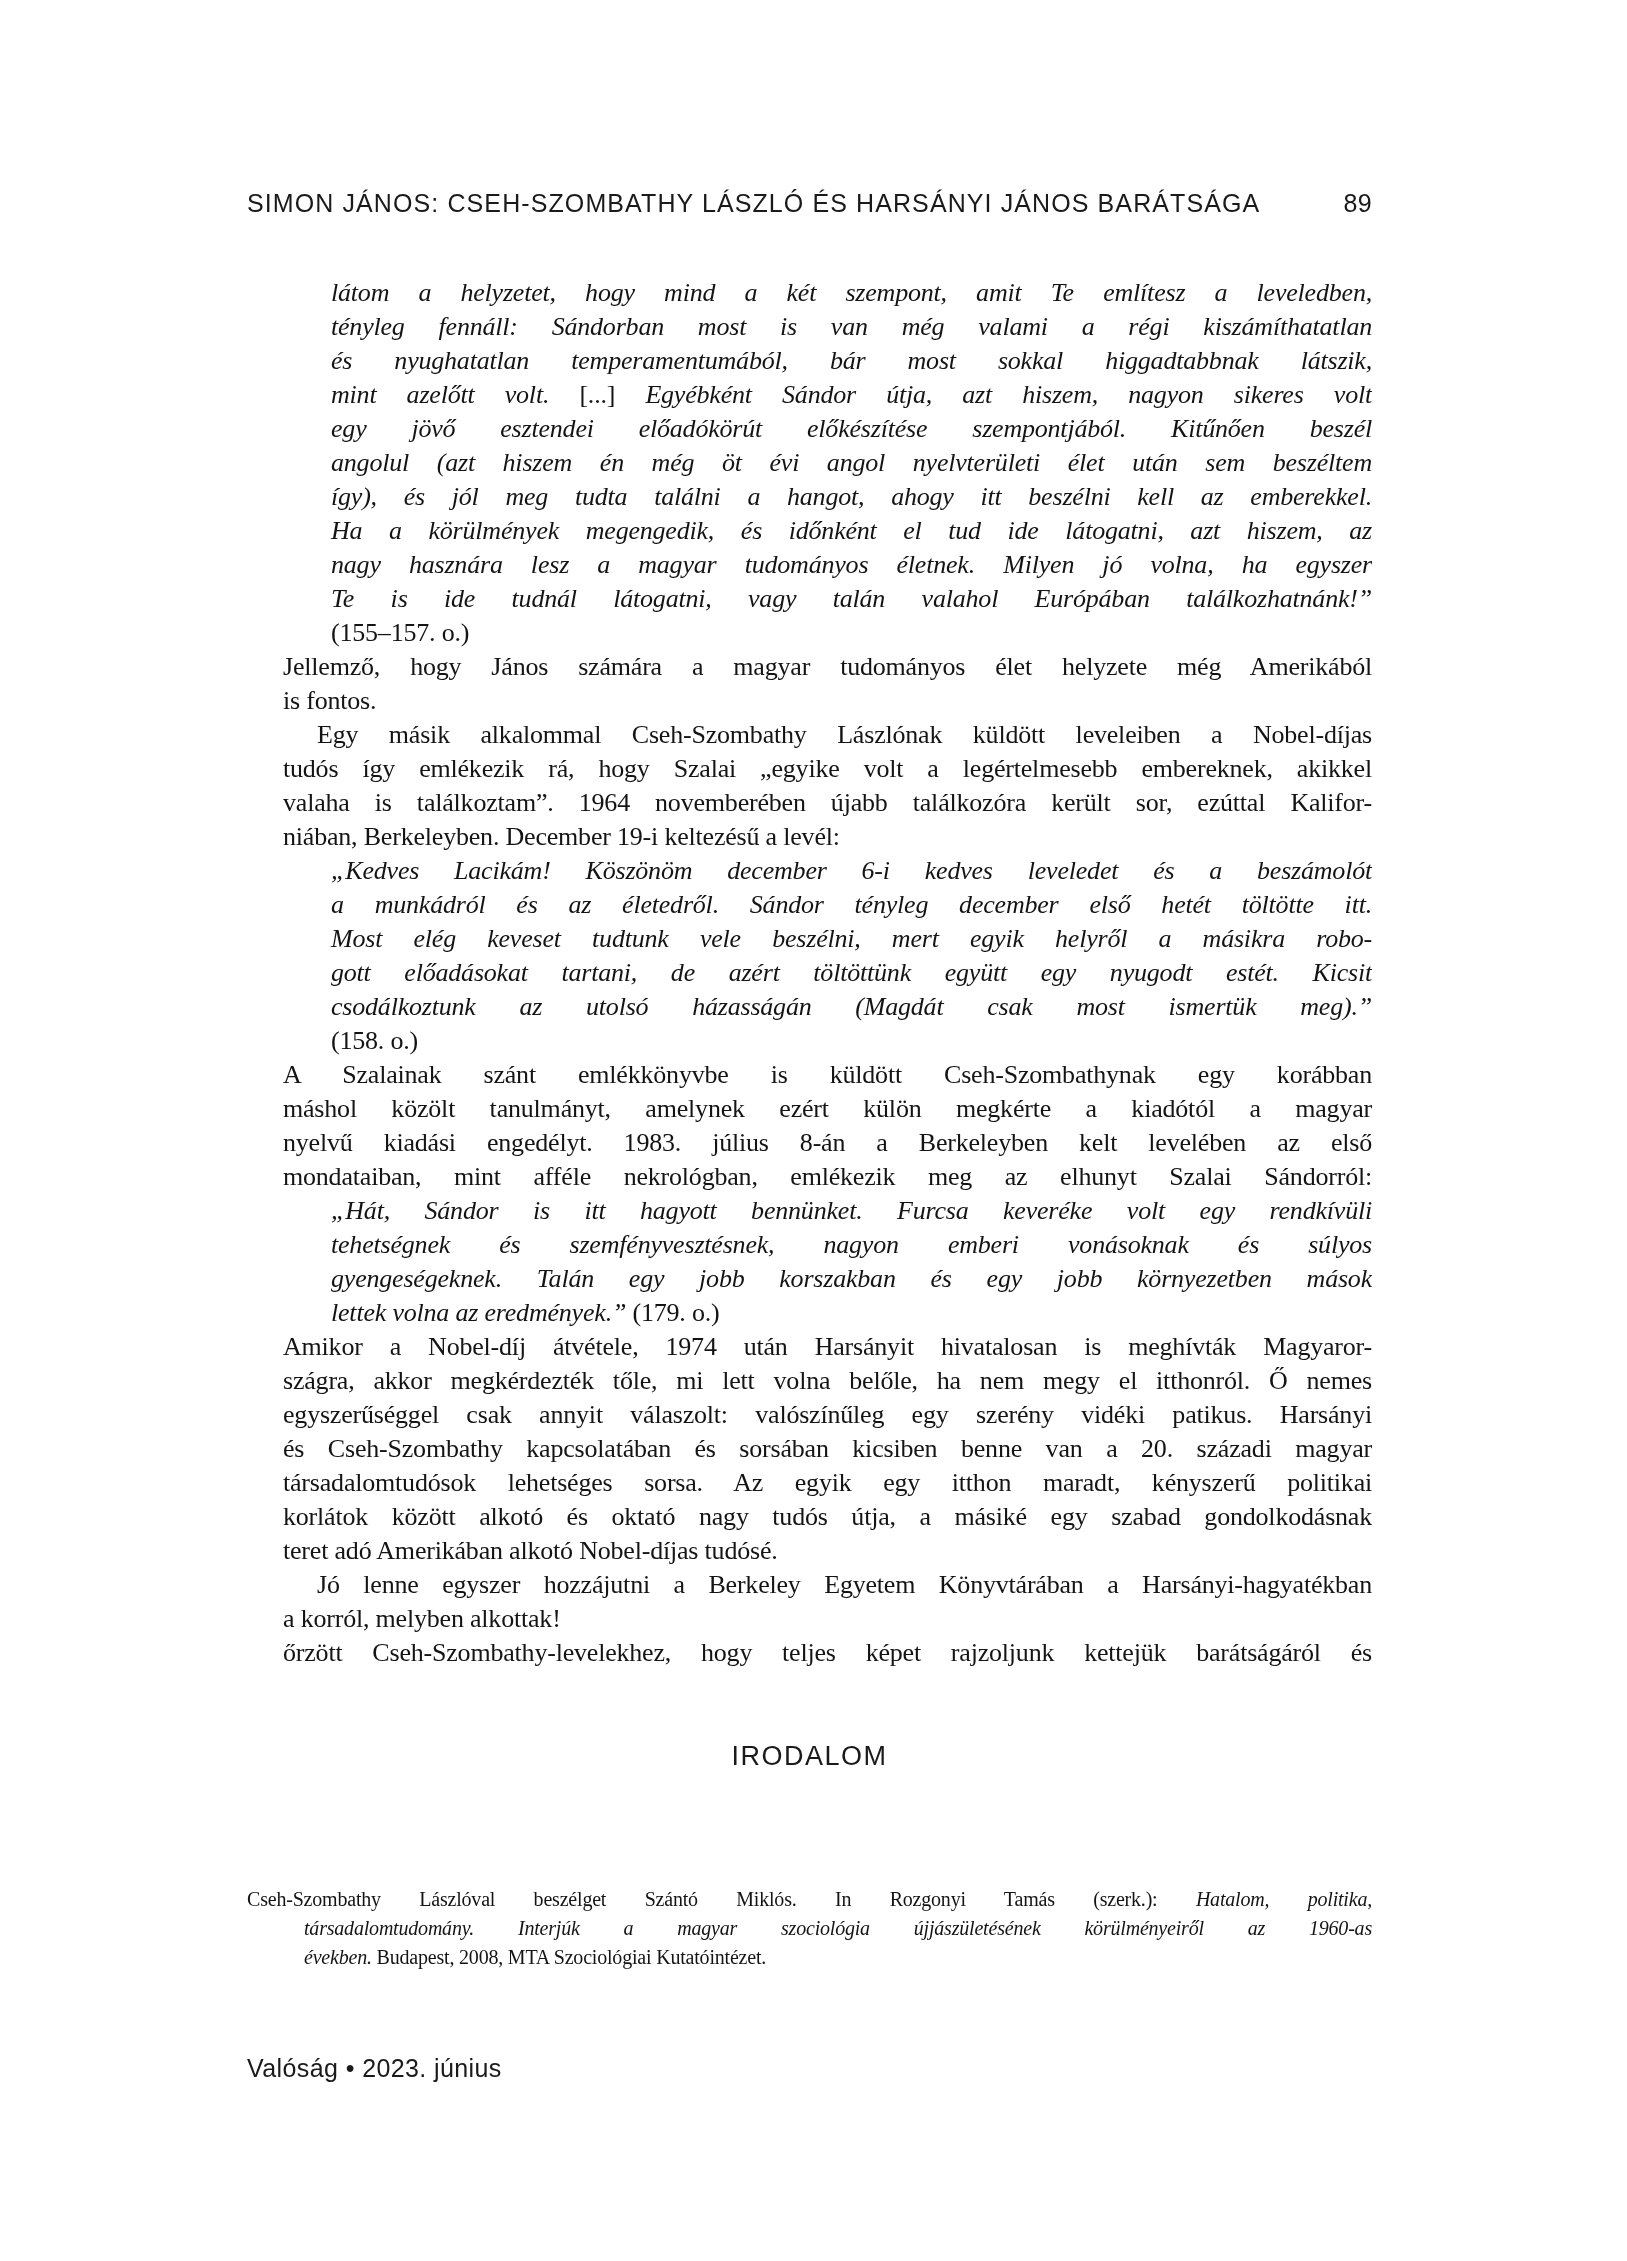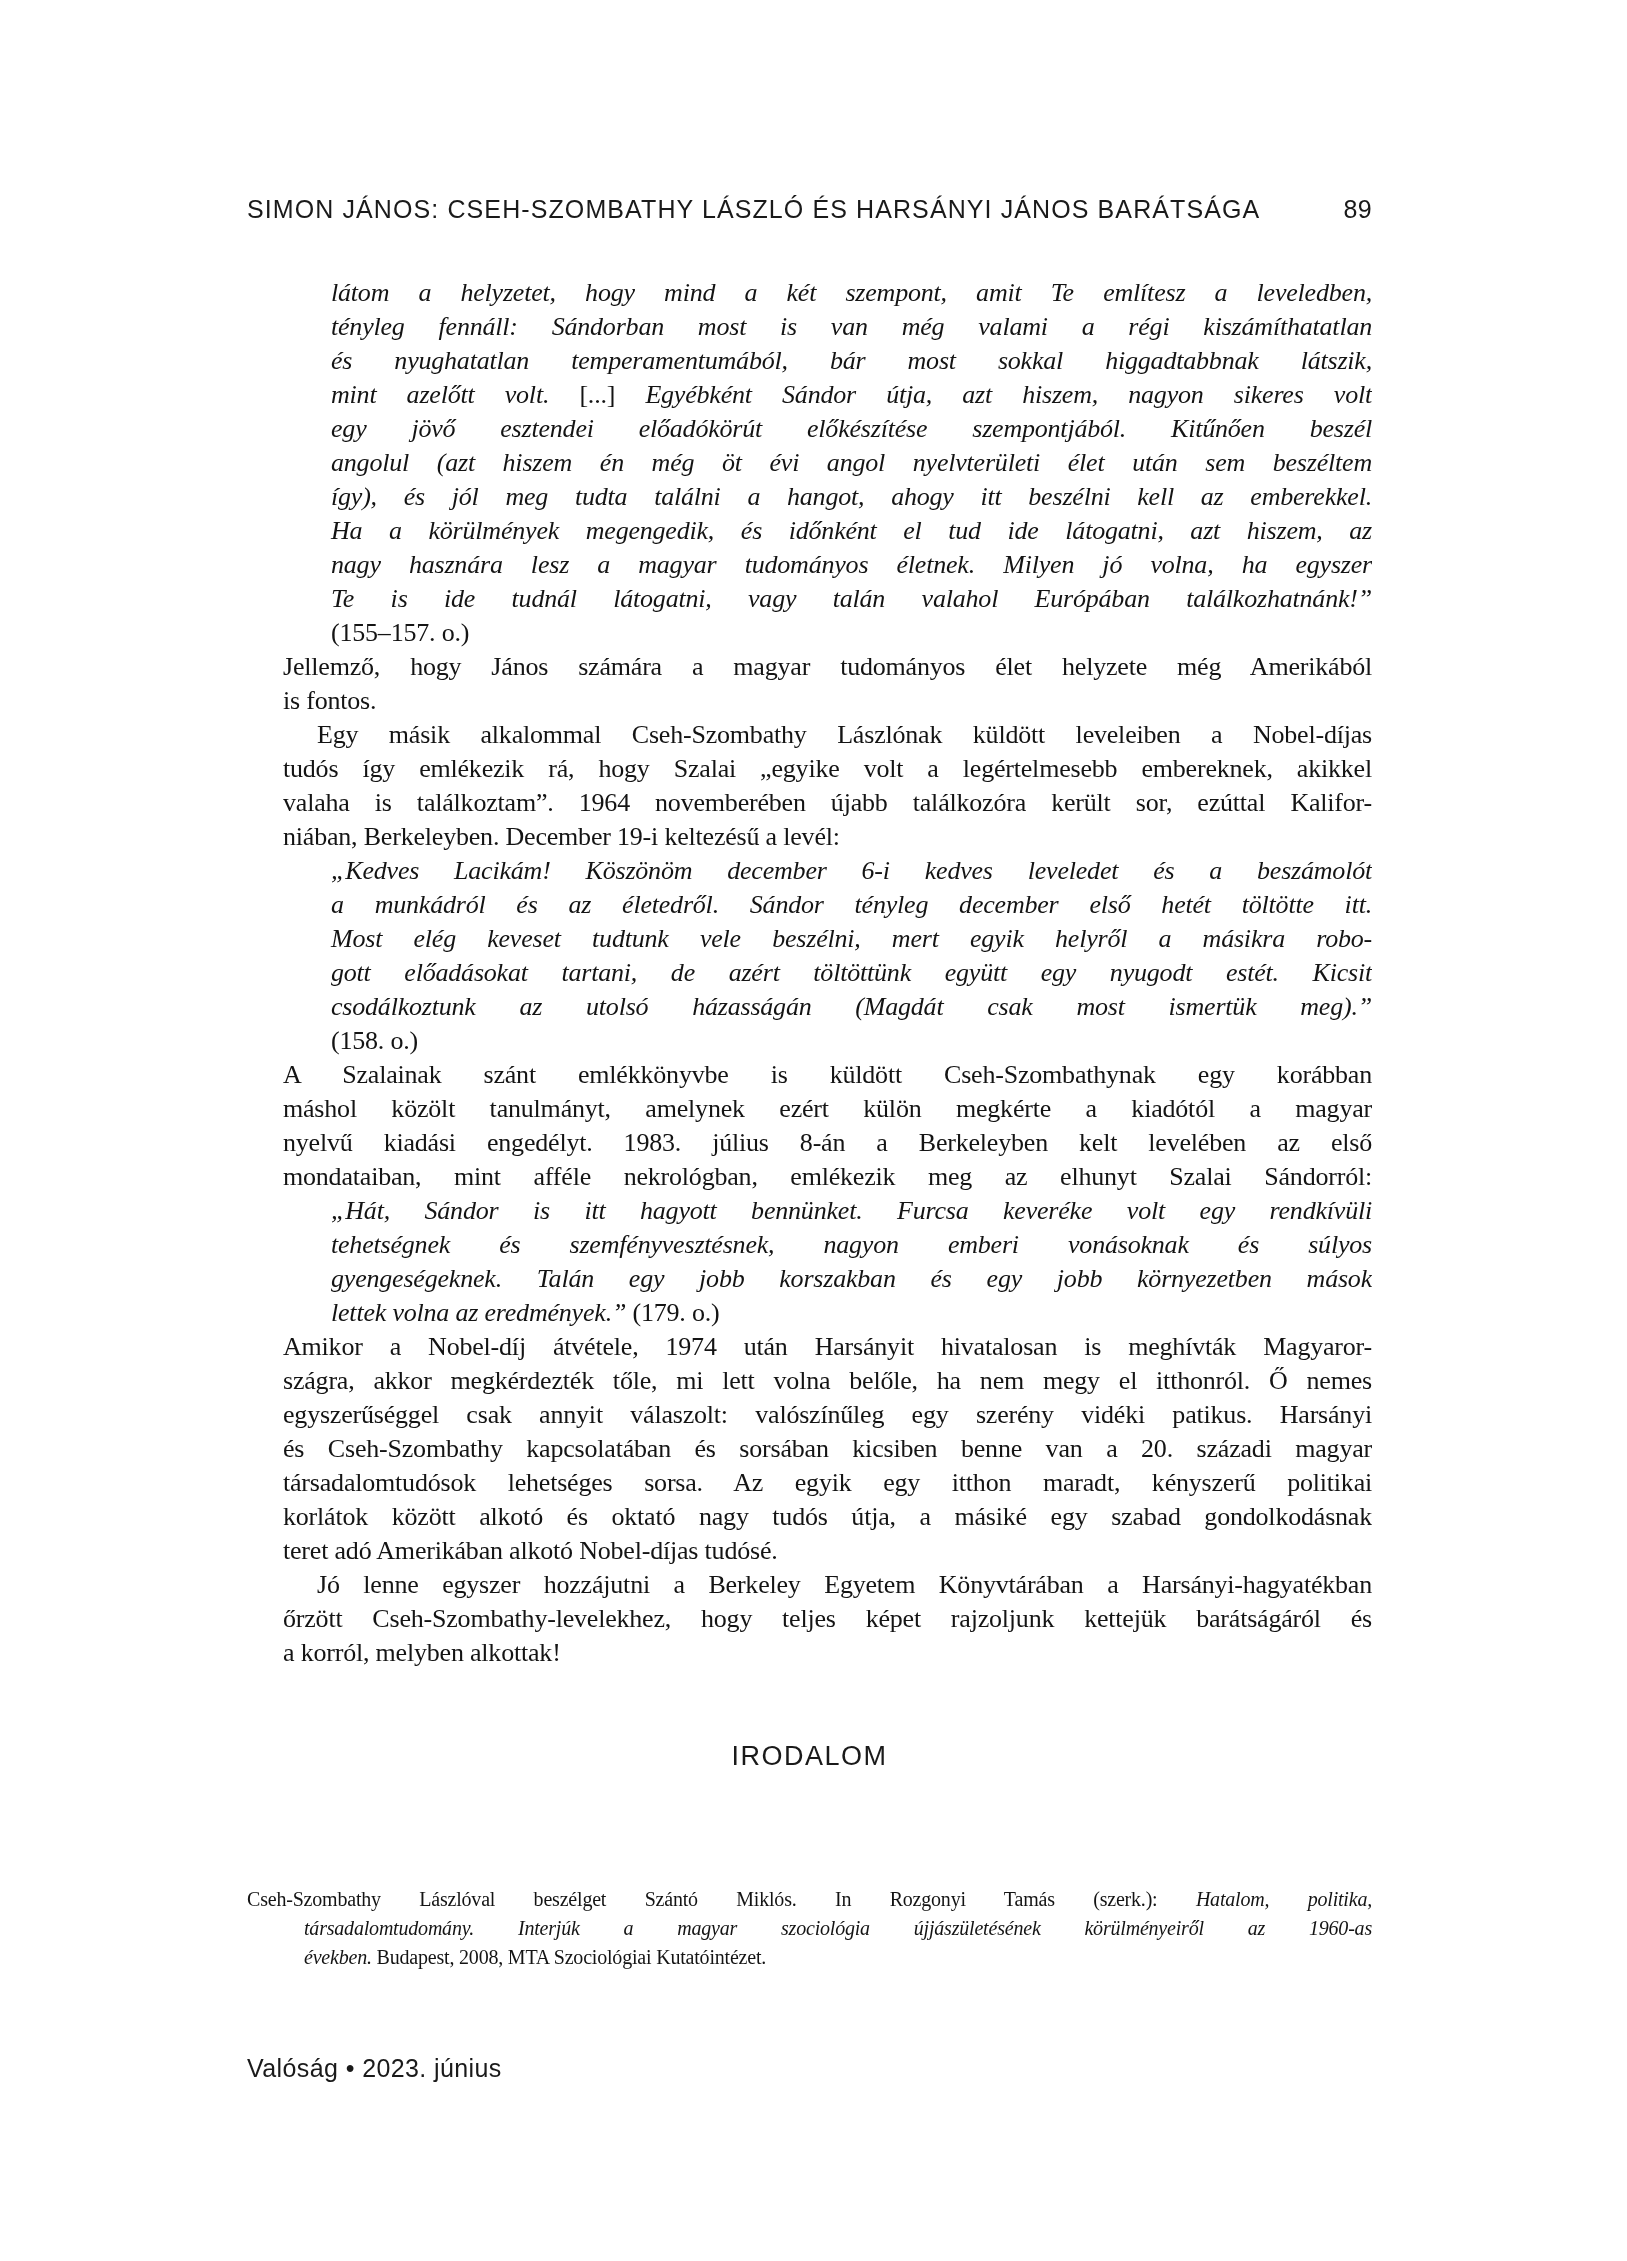--- a/index.html
+++ b/index.html
@@ -4,21 +4,21 @@
 <style>
   html,body { margin:0; padding:0; background:#e8e8e8; }
   .page {
     position:relative;
     width:1628px; height:2261px;
     background:#ffffff;
     color:#141414;
     overflow:hidden;
   }
   .running-header {
-    position:absolute; top:195px; left:247px; width:1125px;
+    position:absolute; top:189px; left:247px; width:1125px;
     display:flex; justify-content:space-between; align-items:baseline;
     font-family:"Liberation Sans", sans-serif;
     font-size:25px; letter-spacing:1.1px; color:#1a1a1a;
     white-space:nowrap;
   }
   .running-header .pgnum { letter-spacing:0.4px; }
   .article-body {
     position:absolute; top:276px; left:247px; width:1125px;
   }
   .line {
@@ -100,22 +100,22 @@
       <div class="line quote just"><span class="it">gyengeségeknek. Talán egy jobb korszakban és egy jobb környezetben mások</span></div>
       <div class="line quote left"><span class="it">lettek volna az eredmények.” </span><span class="rm">(179. o.)</span></div>
       <div class="line just"><span class="rm">Amikor a Nobel-díj átvétele, 1974 után Harsányit hivatalosan is meghívták Magyaror-</span></div>
       <div class="line just"><span class="rm">szágra, akkor megkérdezték tőle, mi lett volna belőle, ha nem megy el itthonról. Ő nemes</span></div>
       <div class="line just"><span class="rm">egyszerűséggel csak annyit válaszolt: valószínűleg egy szerény vidéki patikus. Harsányi</span></div>
       <div class="line just"><span class="rm">és Cseh-Szombathy kapcsolatában és sorsában kicsiben benne van a 20. századi magyar</span></div>
       <div class="line just"><span class="rm">társadalomtudósok lehetséges sorsa. Az egyik egy itthon maradt, kényszerű politikai</span></div>
       <div class="line just"><span class="rm">korlátok között alkotó és oktató nagy tudós útja, a másiké egy szabad gondolkodásnak</span></div>
       <div class="line left"><span class="rm">teret adó Amerikában alkotó Nobel-díjas tudósé.</span></div>
       <div class="line just firstind"><span class="rm">Jó lenne egyszer hozzájutni a Berkeley Egyetem Könyvtárában a Harsányi-hagyatékban</span></div>
+      <div class="line left"><span class="rm">a korról, melyben alkottak!</span></div>
       <div class="line just"><span class="rm">őrzött Cseh-Szombathy-levelekhez, hogy teljes képet rajzoljunk kettejük barátságáról és</span></div>
-      <div class="line left"><span class="rm">a korról, melyben alkottak!</span></div>
     </div>
 
   <div class="biblio-heading">IRODALOM</div>
 
   <div class="bibliography">
       <div class="bib-line just"><span class="rm">Cseh-Szombathy Lászlóval beszélget Szántó Miklós. In Rozgonyi Tamás (szerk.): </span><span class="it">Hatalom, politika,</span></div>
       <div class="bib-line cont just"><span class="it">társadalomtudomány. Interjúk a magyar szociológia újjászületésének körülményeiről az 1960-as</span></div>
       <div class="bib-line cont left"><span class="it">években.</span><span class="rm"> Budapest, 2008, MTA Szociológiai Kutatóintézet.</span></div>
     </div>
 

